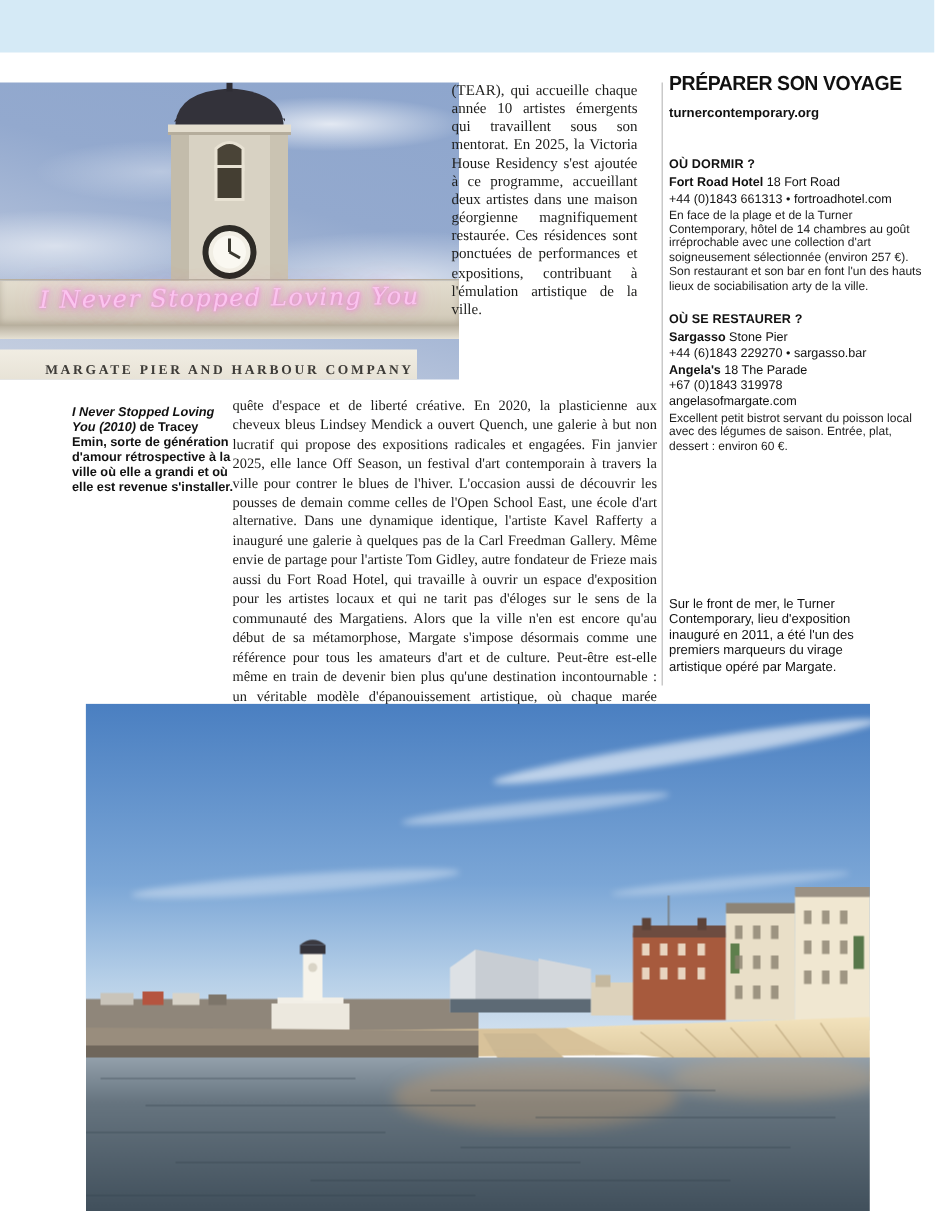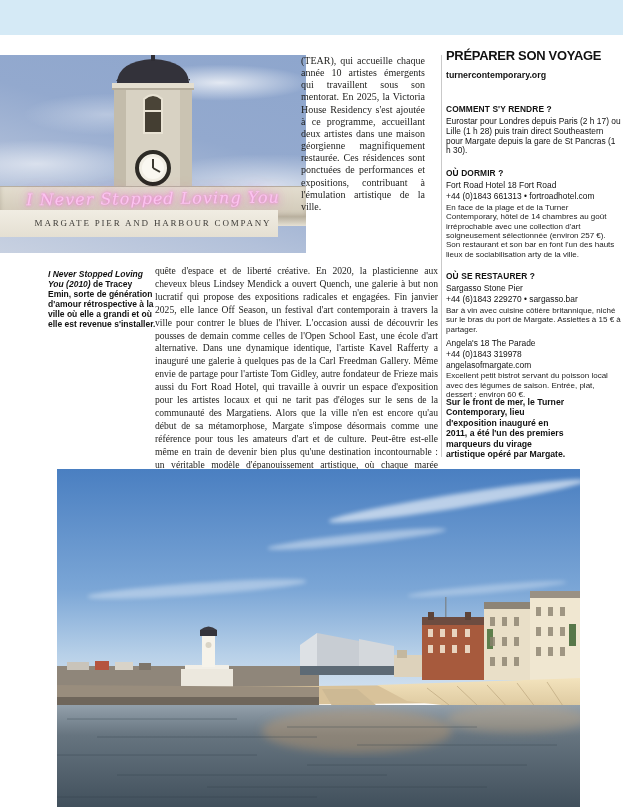--- a/index.html
+++ b/index.html
@@ -30,22 +30,23 @@
     position:absolute;left:0;top:134px;width:306px;text-align:center;
     font-family:"DejaVu Serif",serif;font-style:italic;font-size:16px;letter-spacing:1px;
     color:#fbc4ef;white-space:nowrap;transform:rotate(-.6deg);
     text-shadow:0 0 3px #f27ade,0 0 8px rgba(240,110,215,.9),0 0 16px rgba(240,110,215,.55);
   }
   .ledge{
     position:absolute;left:0;top:162px;width:306px;height:9px;
     background:linear-gradient(180deg,#b9b1a0,#e6e1d4);
   }
   .frieze{
-    position:absolute;left:0;top:155px;width:278px;height:27px;
+    position:absolute;left:0;top:178px;width:278px;height:27px;
     background:linear-gradient(180deg,#f1ede3,#e4dfd2);
+    font-weight:bold;
   }
   .frieze-text{
     position:absolute;left:0;top:8px;width:306px;text-align:center;
     font-family:"Liberation Serif",serif;font-size:9px;letter-spacing:1.8px;color:#3e3c38;
     white-space:nowrap;
   }
 
   
   .caption-left{
     position:absolute;left:48px;top:269px;width:108px;
@@ -72,26 +73,26 @@
   .sidebar{position:absolute;left:446px;top:48px;width:176px;color:#111;}
   .sb-title{
     margin:0 0 7px 0;font-size:13.5px;font-weight:bold;letter-spacing:-.3px;
     transform:scaleX(.96);transform-origin:left;
   }
   .sb-site{font-size:8.8px;font-weight:bold;margin-bottom:24px;}
   .sb-section{margin-bottom:12px;}
   .sb-h{margin:0 0 3px 0;font-size:8.4px;font-weight:bold;letter-spacing:.1px;}
   .sb-line{font-size:8.4px;line-height:9.8px;margin:0 0 1px 0;}
   .sb-desc{font-size:8px;line-height:9.4px;color:#1c1c1c;margin:1px 0 5px 0;}
-  .sb-name{font-weight:normal;}
+  .sb-name{font-weight:bold;}
 
   
   .caption-bottom{
     position:absolute;left:446px;top:397px;width:126px;
-    font-size:8.7px;font-weight:bold;line-height:10.4px;color:#111;
+    font-size:8.7px;font-weight:normal;line-height:10.4px;color:#111;
   }
 
   
   .photo-bottom{position:absolute;left:57px;top:469px;width:523px;height:338px;overflow:hidden;}
 </style>
 </head>
 <body>
 
 <div class="top-band"></div>
 
@@ -136,39 +137,34 @@
 </div>
 
 <div class="para-wide">quête d'espace et de liberté créative. En 2020, la plasticienne aux cheveux bleus Lindsey Mendick a ouvert Quench, une galerie à but non lucratif qui propose des expositions radicales et engagées. Fin janvier 2025, elle lance Off Season, un festival d'art contemporain à travers la ville pour contrer le blues de l'hiver. L'occasion aussi de découvrir les pousses de demain comme celles de l'Open School East, une école d'art alternative. Dans une dynamique identique, l'artiste Kavel Rafferty a inauguré une galerie à quelques pas de la Carl Freedman Gallery. Même envie de partage pour l'artiste Tom Gidley, autre fondateur de Frieze mais aussi du Fort Road Hotel, qui travaille à ouvrir un espace d'exposition pour les artistes locaux et qui ne tarit pas d'éloges sur le sens de la communauté des Margatiens. Alors que la ville n'en est encore qu'au début de sa métamorphose, Margate s'impose désormais comme une référence pour tous les amateurs d'art et de culture. Peut-être est-elle même en train de devenir bien plus qu'une destination incontournable : un véritable modèle d'épanouissement artistique, où chaque marée apporte son lot de nouvelles inspirations.</div>
 
 <div class="vrule"></div>
 
 <aside class="sidebar">
   <h2 class="sb-title">PRÉPARER SON VOYAGE</h2>
   <div class="sb-site">turnercontemporary.org</div>
 
-  <section class="sb-section">
-    <h3 class="sb-h">COMMENT S'Y RENDRE ?</h3>
-    <p class="sb-line">Eurostar pour Londres depuis Paris (2 h 17) ou Lille (1 h 28) puis train direct Southeastern pour Margate depuis la gare de St Pancras (1 h 30).</p>
-  </section>
 
   <section class="sb-section">
     <h3 class="sb-h">OÙ DORMIR ?</h3>
     <p class="sb-line"><span class="sb-name">Fort Road Hotel</span><span> 18 Fort Road</span></p>
     <p class="sb-line">+44 (0)1843 661313 • fortroadhotel.com</p>
     <p class="sb-desc">En face de la plage et de la Turner Contemporary, hôtel de 14 chambres au goût irréprochable avec une collection d'art soigneusement sélectionnée (environ 257 €). Son restaurant et son bar en font l'un des hauts lieux de sociabilisation arty de la ville.</p>
   </section>
 
   <section class="sb-section">
     <h3 class="sb-h">OÙ SE RESTAURER ?</h3>
     <p class="sb-line"><span class="sb-name">Sargasso</span><span> Stone Pier</span></p>
     <p class="sb-line">+44 (6)1843 229270 • sargasso.bar</p>
-    <p class="sb-desc">Bar à vin avec cuisine côtière britannique, niché sur le bras du port de Margate. Assiettes à 15 € à partager.</p>
     <p class="sb-line"><span class="sb-name">Angela's</span><span> 18 The Parade</span></p>
-    <p class="sb-line">+44 (0)1843 319978</p>
+    <p class="sb-line">+67 (0)1843 319978</p>
     <p class="sb-line">angelasofmargate.com</p>
     <p class="sb-desc">Excellent petit bistrot servant du poisson local avec des légumes de saison. Entrée, plat, dessert : environ 60 €.</p>
   </section>
 </aside>
 
 <div class="caption-bottom">Sur le front de mer, le Turner Contemporary, lieu d'exposition inauguré en 2011, a été l'un des premiers marqueurs du virage artistique opéré par Margate.</div>
 
 <div class="photo-bottom">
   <svg width="523" height="338" viewBox="0 0 523 338">
     <defs>

